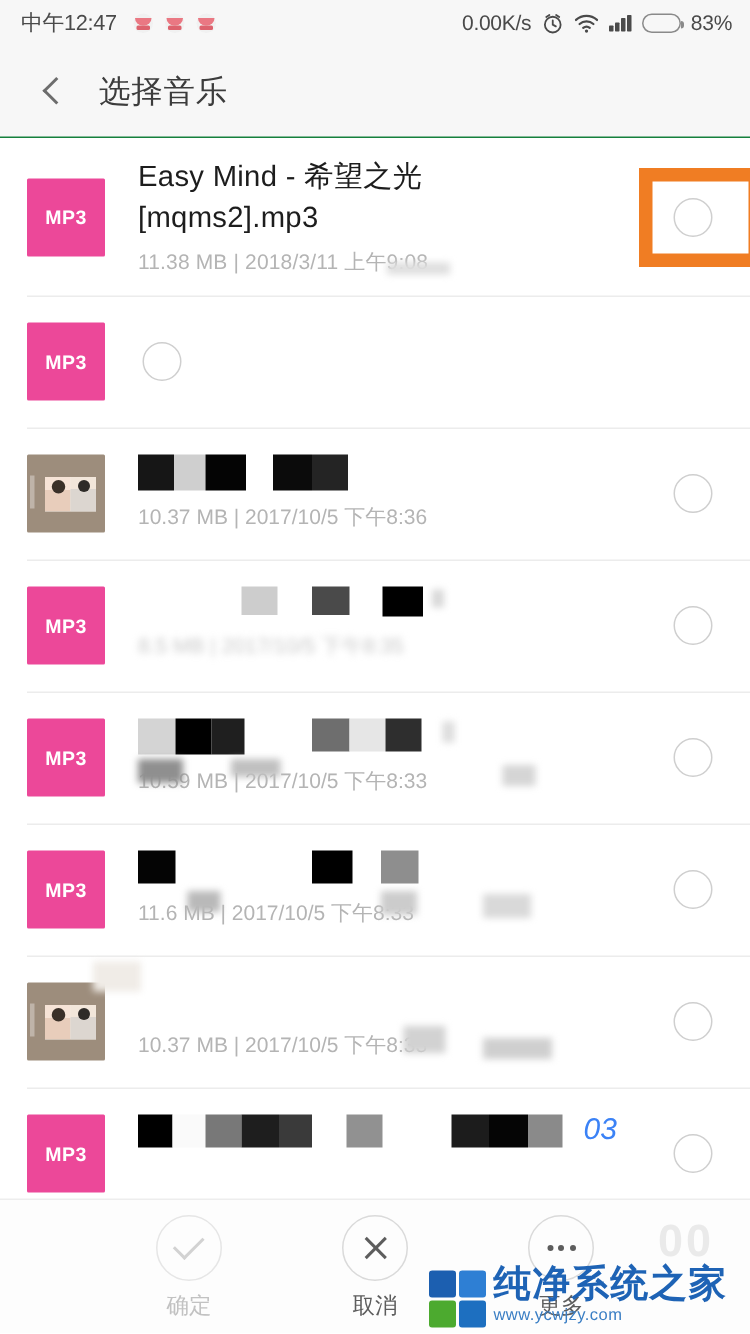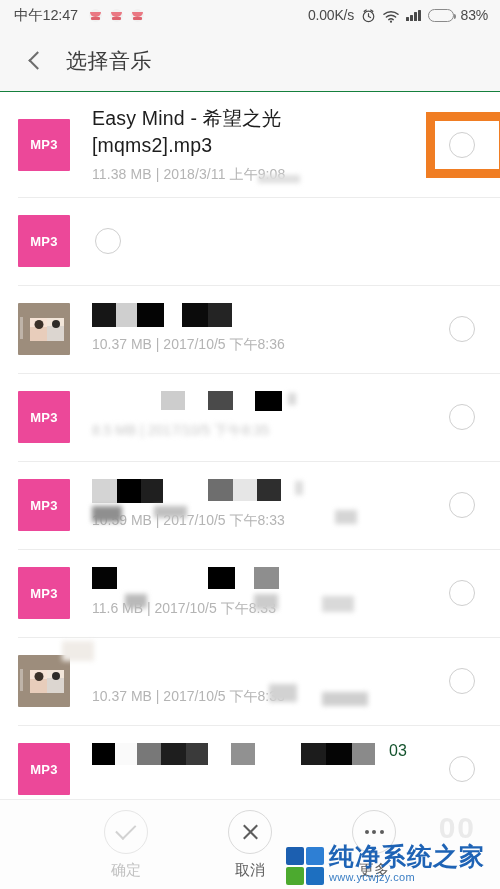--- a/index.html
+++ b/index.html
@@ -631,21 +631,21 @@
       <div class="titleline">
         <span class="blk" style="left:0; width:23px; height:22px; background:#000;"></span>
         <span class="blk" style="left:23px; width:22px; height:22px; background:#fafafa;"></span>
         <span class="blk" style="left:45px; width:24px; height:22px; background:#787878;"></span>
         <span class="blk" style="left:69px; width:25px; height:22px; background:#1e1e1e;"></span>
         <span class="blk" style="left:94px; width:22px; height:22px; background:#3a3a3a;"></span>
         <span class="blk" style="left:139px; width:24px; height:22px; background:#919191;"></span>
         <span class="blk" style="left:209px; width:25px; height:22px; background:#1c1c1c;"></span>
         <span class="blk" style="left:234px; width:26px; height:22px; background:#050505;"></span>
         <span class="blk" style="left:260px; width:23px; height:22px; background:#8a8a8a;"></span>
-        <span style="position:absolute;left:297px;top:-1px;font-size:16px;color:#14532d;">03</span>
+        <span style="position:absolute;left:297px;top:-1px;font-size:20px;color:#3b82f6;font-style:italic;">03</span>
       </div>
       <div class="metaline"></div>
     </div>
     <div class="radio-cell">
       <span class="radio"></span>
     </div>
   </div>
 
 </div>
 

